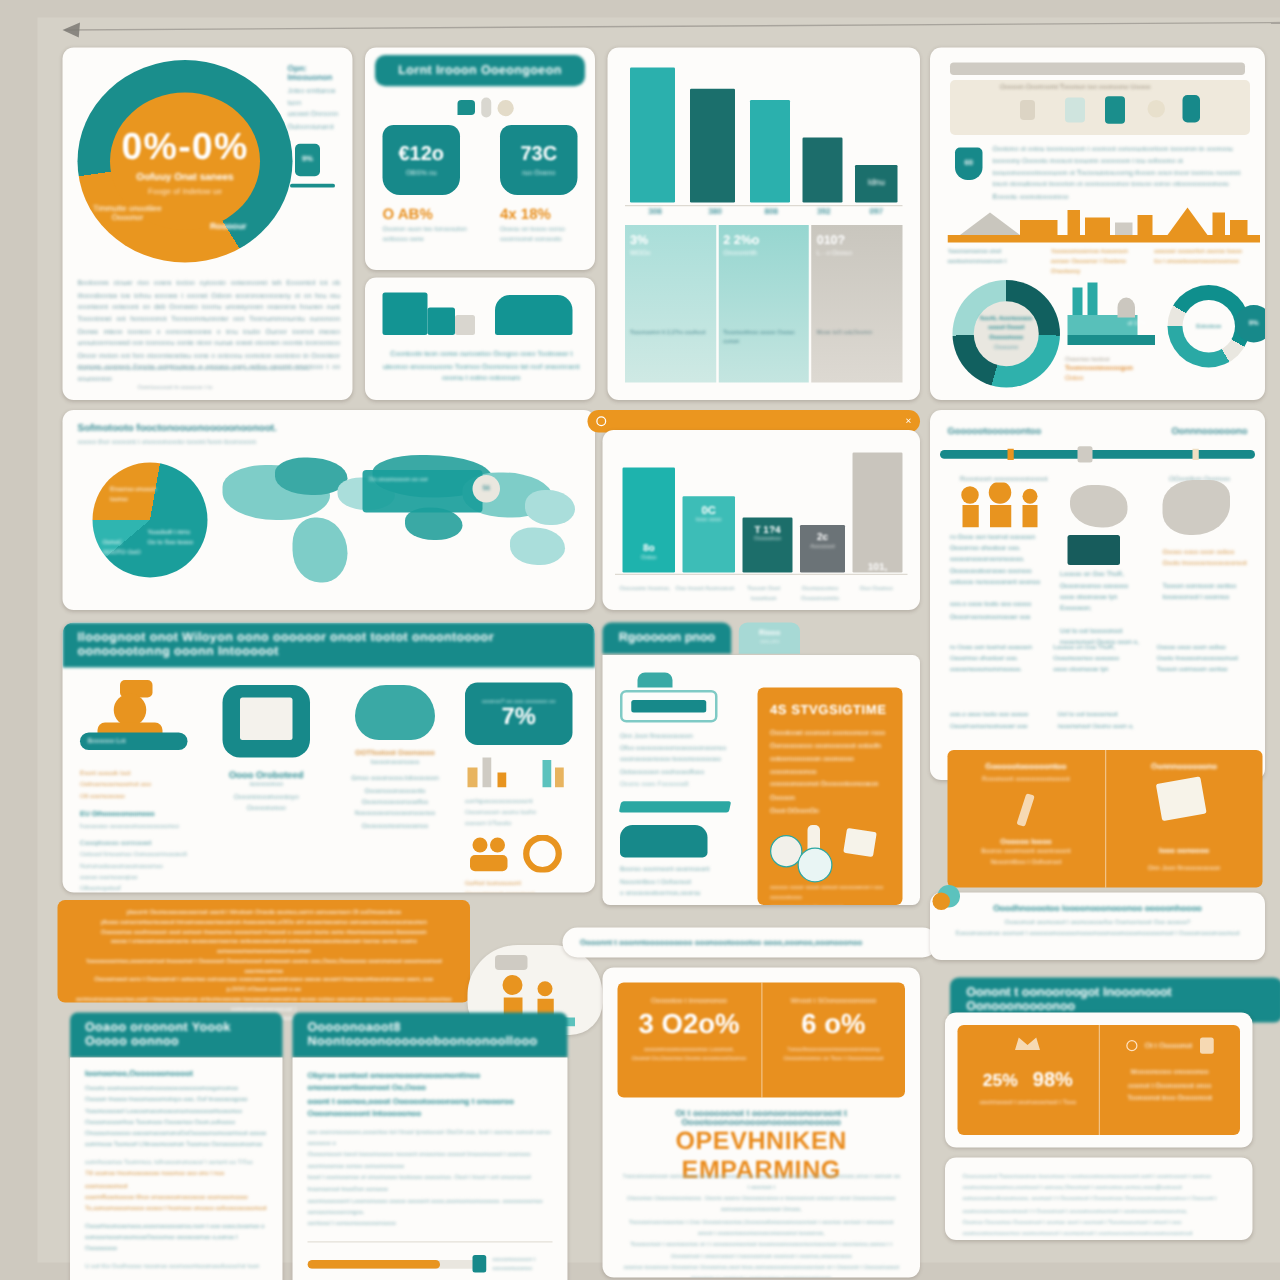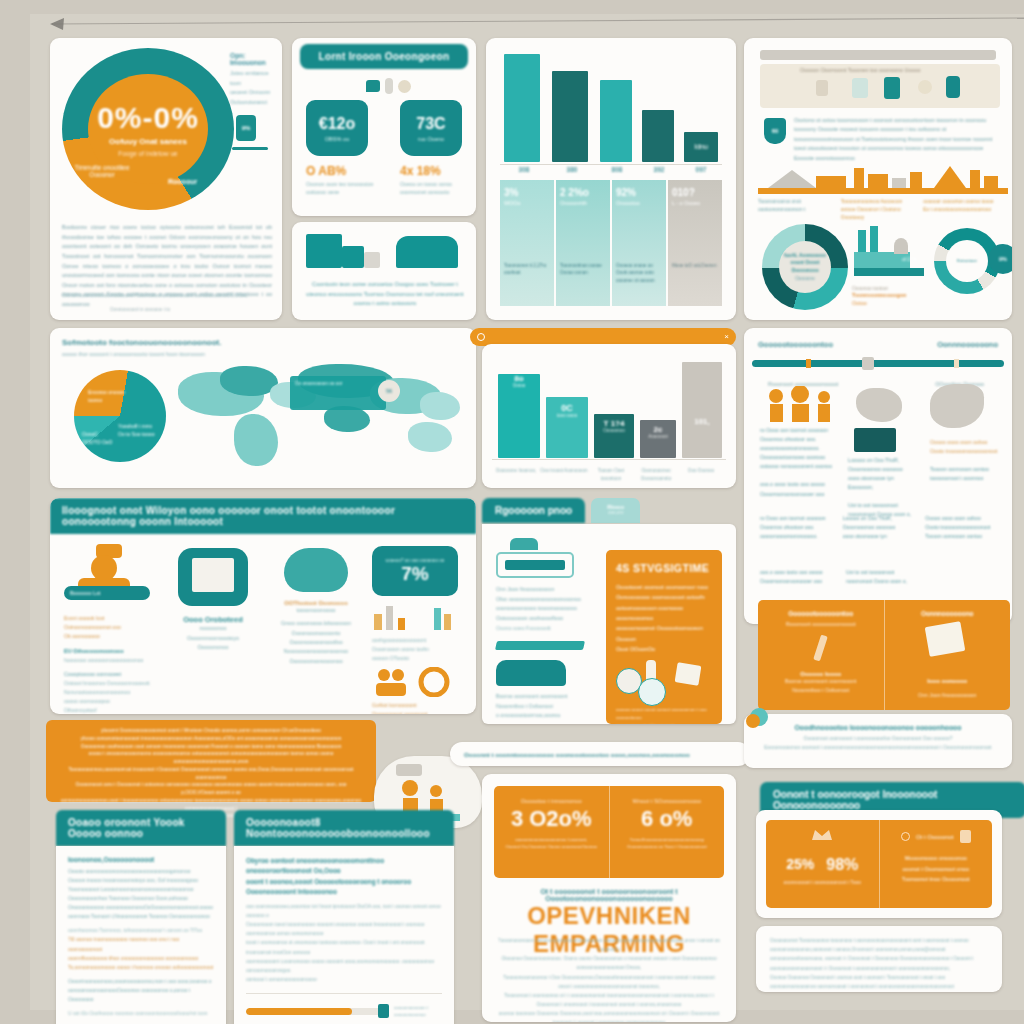--- a/index.html
+++ b/index.html
@@ -33,21 +33,21 @@
     letter-spacing: .3px;
     padding: 7px 12px;
     border-radius: 8px 8px 0 0;
   }
   .hdrpill {
     background: #17898a; color: #fff; font-size: 10px; font-weight: bold;
     border-radius: 7px; padding: 7px 13px; display: inline-block;
   }
   .pillrow { background: #eb961f; border-radius: 14px; }
   .bigpct { font-size: 30px; font-weight: bold; color: #ffffff; letter-spacing: 1px; }
-  .bigpct-o { font-size: 24px; font-weight: bold; color: #e98c1f; }
+  .bigpct-o { font-size: 20px; font-weight: bold; color: #e98c1f; }
   .statnum { font-size: 22px; font-weight: bold; color: #ffffff; }
   .teal-badge {
     background: #17898a; color: #fff; border-radius: 10px;
     display:flex; flex-direction:column; align-items:center; justify-content:center;
   }
   .orangepanel { background: #e8901f; border-radius: 5px; color: #fff; }
   .vdiv { background: rgba(255,255,255,.45); width: 1px; }
 
   
   .donut { border-radius: 50%; }
@@ -160,25 +160,20 @@
     <div style="position:absolute;left:14px;top:142px;width:222px;height:126px;display:flex;gap:2px;">
       <div style="flex:1;background:linear-gradient(#a9ded9,#cfe9e4);padding:7px 4px;">
         <div class="blursoft" style="font-size:10px;font-weight:bold;color:#fff;">3%</div>
         <div class="blurtext" style="font-size:5.4px;color:#fff;margin-top:2px;">WOOo</div>
         <div class="blurtext" style="font-size:4.6px;color:#3d7f88;margin-top:56px;line-height:1.6;">Tooonooren tt 2,27ro ooohoot</div>
       </div>
       <div style="flex:1;background:linear-gradient(#96d6d0,#c4e5e0);padding:7px 4px;">
         <div class="blursoft" style="font-size:10px;font-weight:bold;color:#fff;">2 2%o</div>
         <div class="blurtext" style="font-size:5.4px;color:#fff;margin-top:2px;">Onooonrtth</div>
         <div class="blurtext" style="font-size:4.6px;color:#3d7f88;margin-top:56px;line-height:1.6;">Tooonoottnoo ooooe Ooouo oonon</div>
-      </div>
-      <div style="flex:1;background:linear-gradient(#9ed8d3,#cfe9e5);padding:7px 4px;">
-        <div class="blursoft" style="font-size:10px;font-weight:bold;color:#fff;">92%</div>
-        <div class="blurtext" style="font-size:5.4px;color:#fff;margin-top:2px;">Onoootoo</div>
-        <div class="blurtext" style="font-size:4.6px;color:#3d7f88;margin-top:56px;line-height:1.6;">Oooeoo onooe oo Oook ooonoe ooto ooooree ot ooooon</div>
       </div>
       <div style="flex:1;background:linear-gradient(#c9c6be,#ddd9d2);padding:7px 4px;">
         <div class="blursoft" style="font-size:10px;font-weight:bold;color:#fff;">010?</div>
         <div class="blurtext" style="font-size:5.4px;color:#fff;margin-top:2px;">L - o Oooeo</div>
         <div class="blurtext" style="font-size:4.6px;color:#5f7f84;margin-top:56px;line-height:1.6;">Mooe toO ooLOeeren</div>
       </div>
     </div>
   </div>
 
   <div class="card" style="left:714px;top:24px;width:268px;height:282px;">
@@ -278,21 +273,21 @@
       </div>
     </div>
   </div>
 
   <div class="pillrow" style="position:absolute;left:440px;top:314px;width:266px;height:18px;display:flex;align-items:center;justify-content:space-between;padding:0 7px;">
     <span style="width:8px;height:8px;border:1.4px solid #fff;border-radius:50%;display:inline-block;"></span>
     <span style="color:#fff;font-size:8px;line-height:1;">×</span>
   </div>
   <div class="card" style="left:452px;top:330px;width:254px;height:144px;">
     <div style="position:absolute;left:10px;bottom:30px;width:234px;height:96px;">
-      <div class="bar" style="left:6px;width:42px;height:88%;background:#1eb3ad;display:flex;align-items:flex-start;justify-content:center;">
+      <div class="bar" style="left:6px;width:42px;height:88%;background:#1eb3ad;display:flex;align-items:flex-end;justify-content:center;">
         <div style="text-align:center;padding-bottom:10px;">
           <div class="blursoft" style="font-size:8px;color:#fff;font-weight:bold;">8o</div>
           <div class="blurtext" style="font-size:4.6px;color:#e5f7f5;">Ootoo</div>
         </div>
       </div>
       <div class="bar" style="left:54px;width:42px;height:64%;background:#3dbdb7;display:flex;align-items:flex-start;justify-content:center;">
         <div style="text-align:center;padding-top:6px;">
           <div class="blursoft" style="font-size:9px;color:#fff;font-weight:bold;">0C</div>
           <div class="blurtext" style="font-size:4.6px;color:#e5f7f5;">tooo oooo</div>
         </div>
@@ -302,21 +297,21 @@
           <div class="blursoft" style="font-size:8px;color:#fff;font-weight:bold;">T 1?4</div>
           <div class="blurtext" style="font-size:4.6px;color:#cfe4e2;">Ooooonoo</div>
         </div>
       </div>
       <div class="bar" style="left:148px;width:36px;height:40%;background:#6b7377;display:flex;align-items:flex-start;justify-content:center;">
         <div style="text-align:center;padding-top:5px;">
           <div class="blursoft" style="font-size:8px;color:#fff;font-weight:bold;">2c</div>
           <div class="blurtext" style="font-size:4.6px;color:#dcdedd;">Aoooooot</div>
         </div>
       </div>
-      <div class="bar" style="left:190px;width:40px;height:100%;background:#c9c5bd;display:flex;align-items:center;justify-content:center;">
+      <div class="bar" style="left:190px;width:40px;height:100%;background:#c9c5bd;display:flex;align-items:flex-end;justify-content:center;">
         <div style="text-align:center;padding-top:22px;">
           <div class="blursoft" style="font-size:8px;color:#fff;font-weight:bold;">101,</div>
         </div>
       </div>
     </div>
     <div style="position:absolute;left:10px;bottom:28px;width:234px;height:1px;background:#dedad2;"></div>
     <div style="position:absolute;left:10px;bottom:6px;width:234px;display:flex;">
       <div class="blurtext" style="width:48px;font-size:4.6px;color:#8db3b8;text-align:center;line-height:1.6;">Oooooone Inoonoo,</div>
       <div class="blurtext" style="width:48px;font-size:4.6px;color:#8db3b8;text-align:center;line-height:1.6;">Ooo tnooot Aoonooeon</div>
       <div class="blurtext" style="width:46px;font-size:4.6px;color:#8db3b8;text-align:center;line-height:1.6;">Toooon Ooet tooontoon</div>

